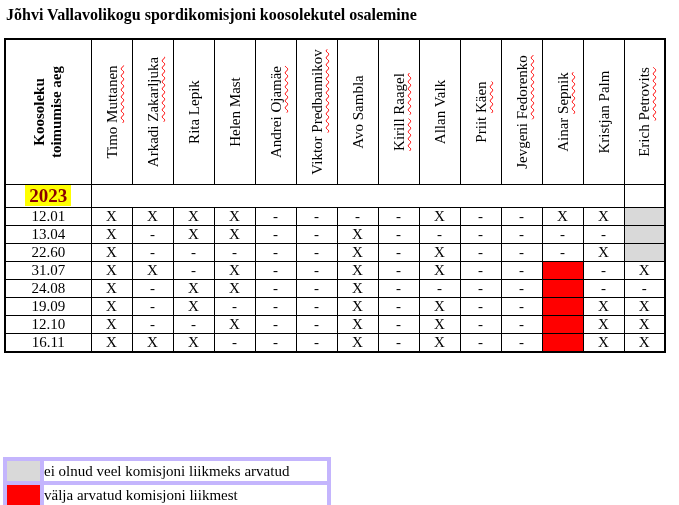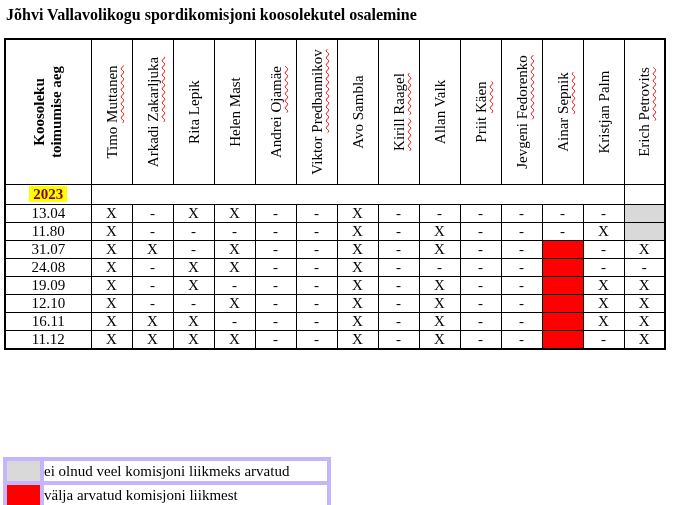--- a/index.html
+++ b/index.html
@@ -70,21 +70,21 @@
     text-decoration-color: var(--squiggle, #ff0000);
     text-decoration-thickness: 1px;
     text-underline-offset: 3px;
   }
   tr.year-row { height: 20px; }
   tr.year-row td { text-align: center; }
   .year-hl {
     background: var(--highlight, #ffff00);
     color: var(--year-text, #8b0000);
     font-weight: bold;
-    font-size: 15px;
+    font-size: 19px;
     padding: 0 4px;
   }
   tr.data-row { height: 18px; }
   tr.data-row td { line-height: 17px; }
   td.fill-gray { background: var(--gray, #d9d9d9); }
   td.fill-red  { background: var(--red, #ff0000); }
   
   table.legend {
     position: absolute;
     left: 3px;
@@ -168,39 +168,56 @@
     <tr class="year-row">
       <td>
         <span class="year-hl">2023</span>
       </td>
       <td colspan="13"></td>
       <td></td>
     </tr>
   </tbody>
   <tbody id="data-rows">
 
+  <tr class="data-row">
+        <td>12.01</td>
+        <td>X</td>
+        <td>X</td>
+        <td>X</td>
+        <td>X</td>
+        <td>-</td>
+        <td>-</td>
+        <td>-</td>
+        <td>-</td>
+        <td>X</td>
+        <td>-</td>
+        <td>-</td>
+        <td>X</td>
+        <td>X</td>
+        <td class="fill-gray"></td>
+      </tr>
       <tr class="data-row">
         <td>13.04</td>
         <td>X</td>
         <td>-</td>
         <td>X</td>
         <td>X</td>
         <td>-</td>
         <td>-</td>
         <td>X</td>
         <td>-</td>
         <td>-</td>
         <td>-</td>
         <td>-</td>
         <td>-</td>
         <td>-</td>
         <td class="fill-gray"></td>
       </tr>
       <tr class="data-row">
-        <td>11.80</td>
+        <td>22.60</td>
         <td>X</td>
         <td>-</td>
         <td>-</td>
         <td>-</td>
         <td>-</td>
         <td>-</td>
         <td>X</td>
         <td>-</td>
         <td>X</td>
         <td>-</td>
@@ -285,37 +302,20 @@
         <td>-</td>
         <td>-</td>
         <td>-</td>
         <td>X</td>
         <td>-</td>
         <td>X</td>
         <td>-</td>
         <td>-</td>
         <td class="fill-red"></td>
         <td>X</td>
-        <td>X</td>
-      </tr>
-      <tr class="data-row">
-        <td>11.12</td>
-        <td>X</td>
-        <td>X</td>
-        <td>X</td>
-        <td>X</td>
-        <td>-</td>
-        <td>-</td>
-        <td>X</td>
-        <td>-</td>
-        <td>X</td>
-        <td>-</td>
-        <td>-</td>
-        <td class="fill-red"></td>
-        <td>-</td>
         <td>X</td>
       </tr>
     </tbody>
 </table>
 
 <table class="legend">
   <tbody id="legend-rows">
 
   <tr>
         <td class="legend-swatch" style="background: rgb(217, 217, 217);"></td>

